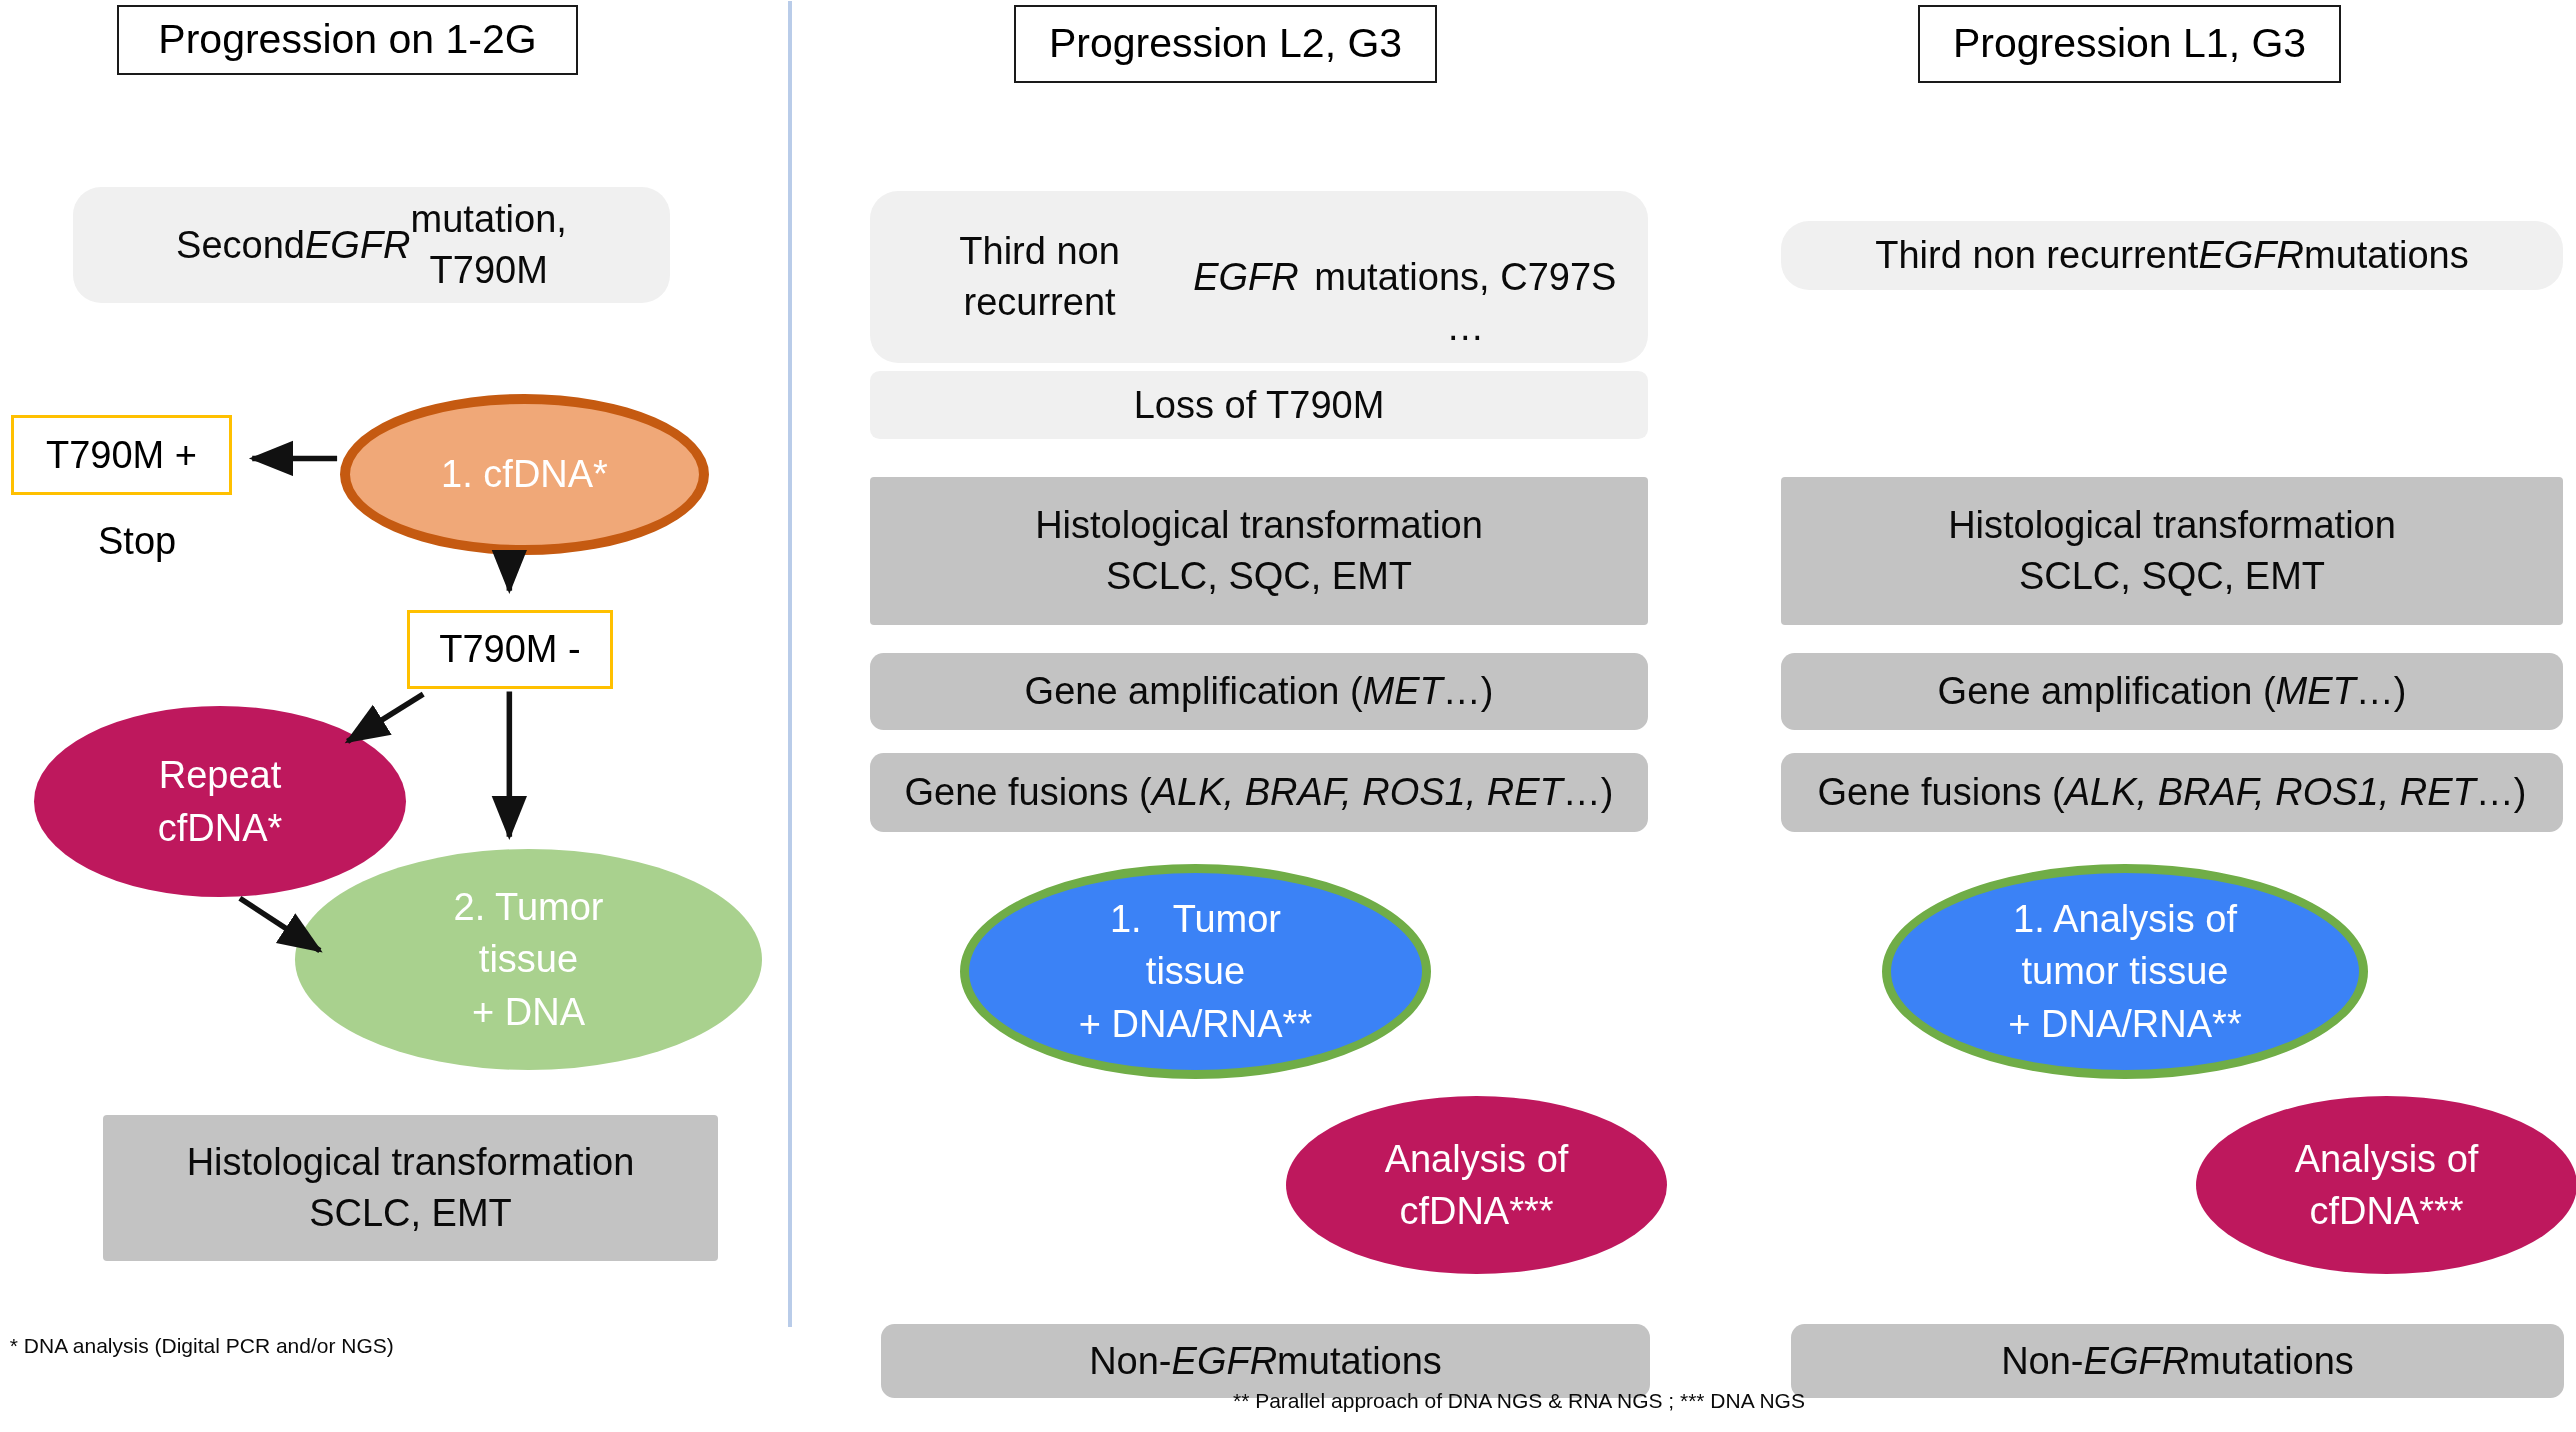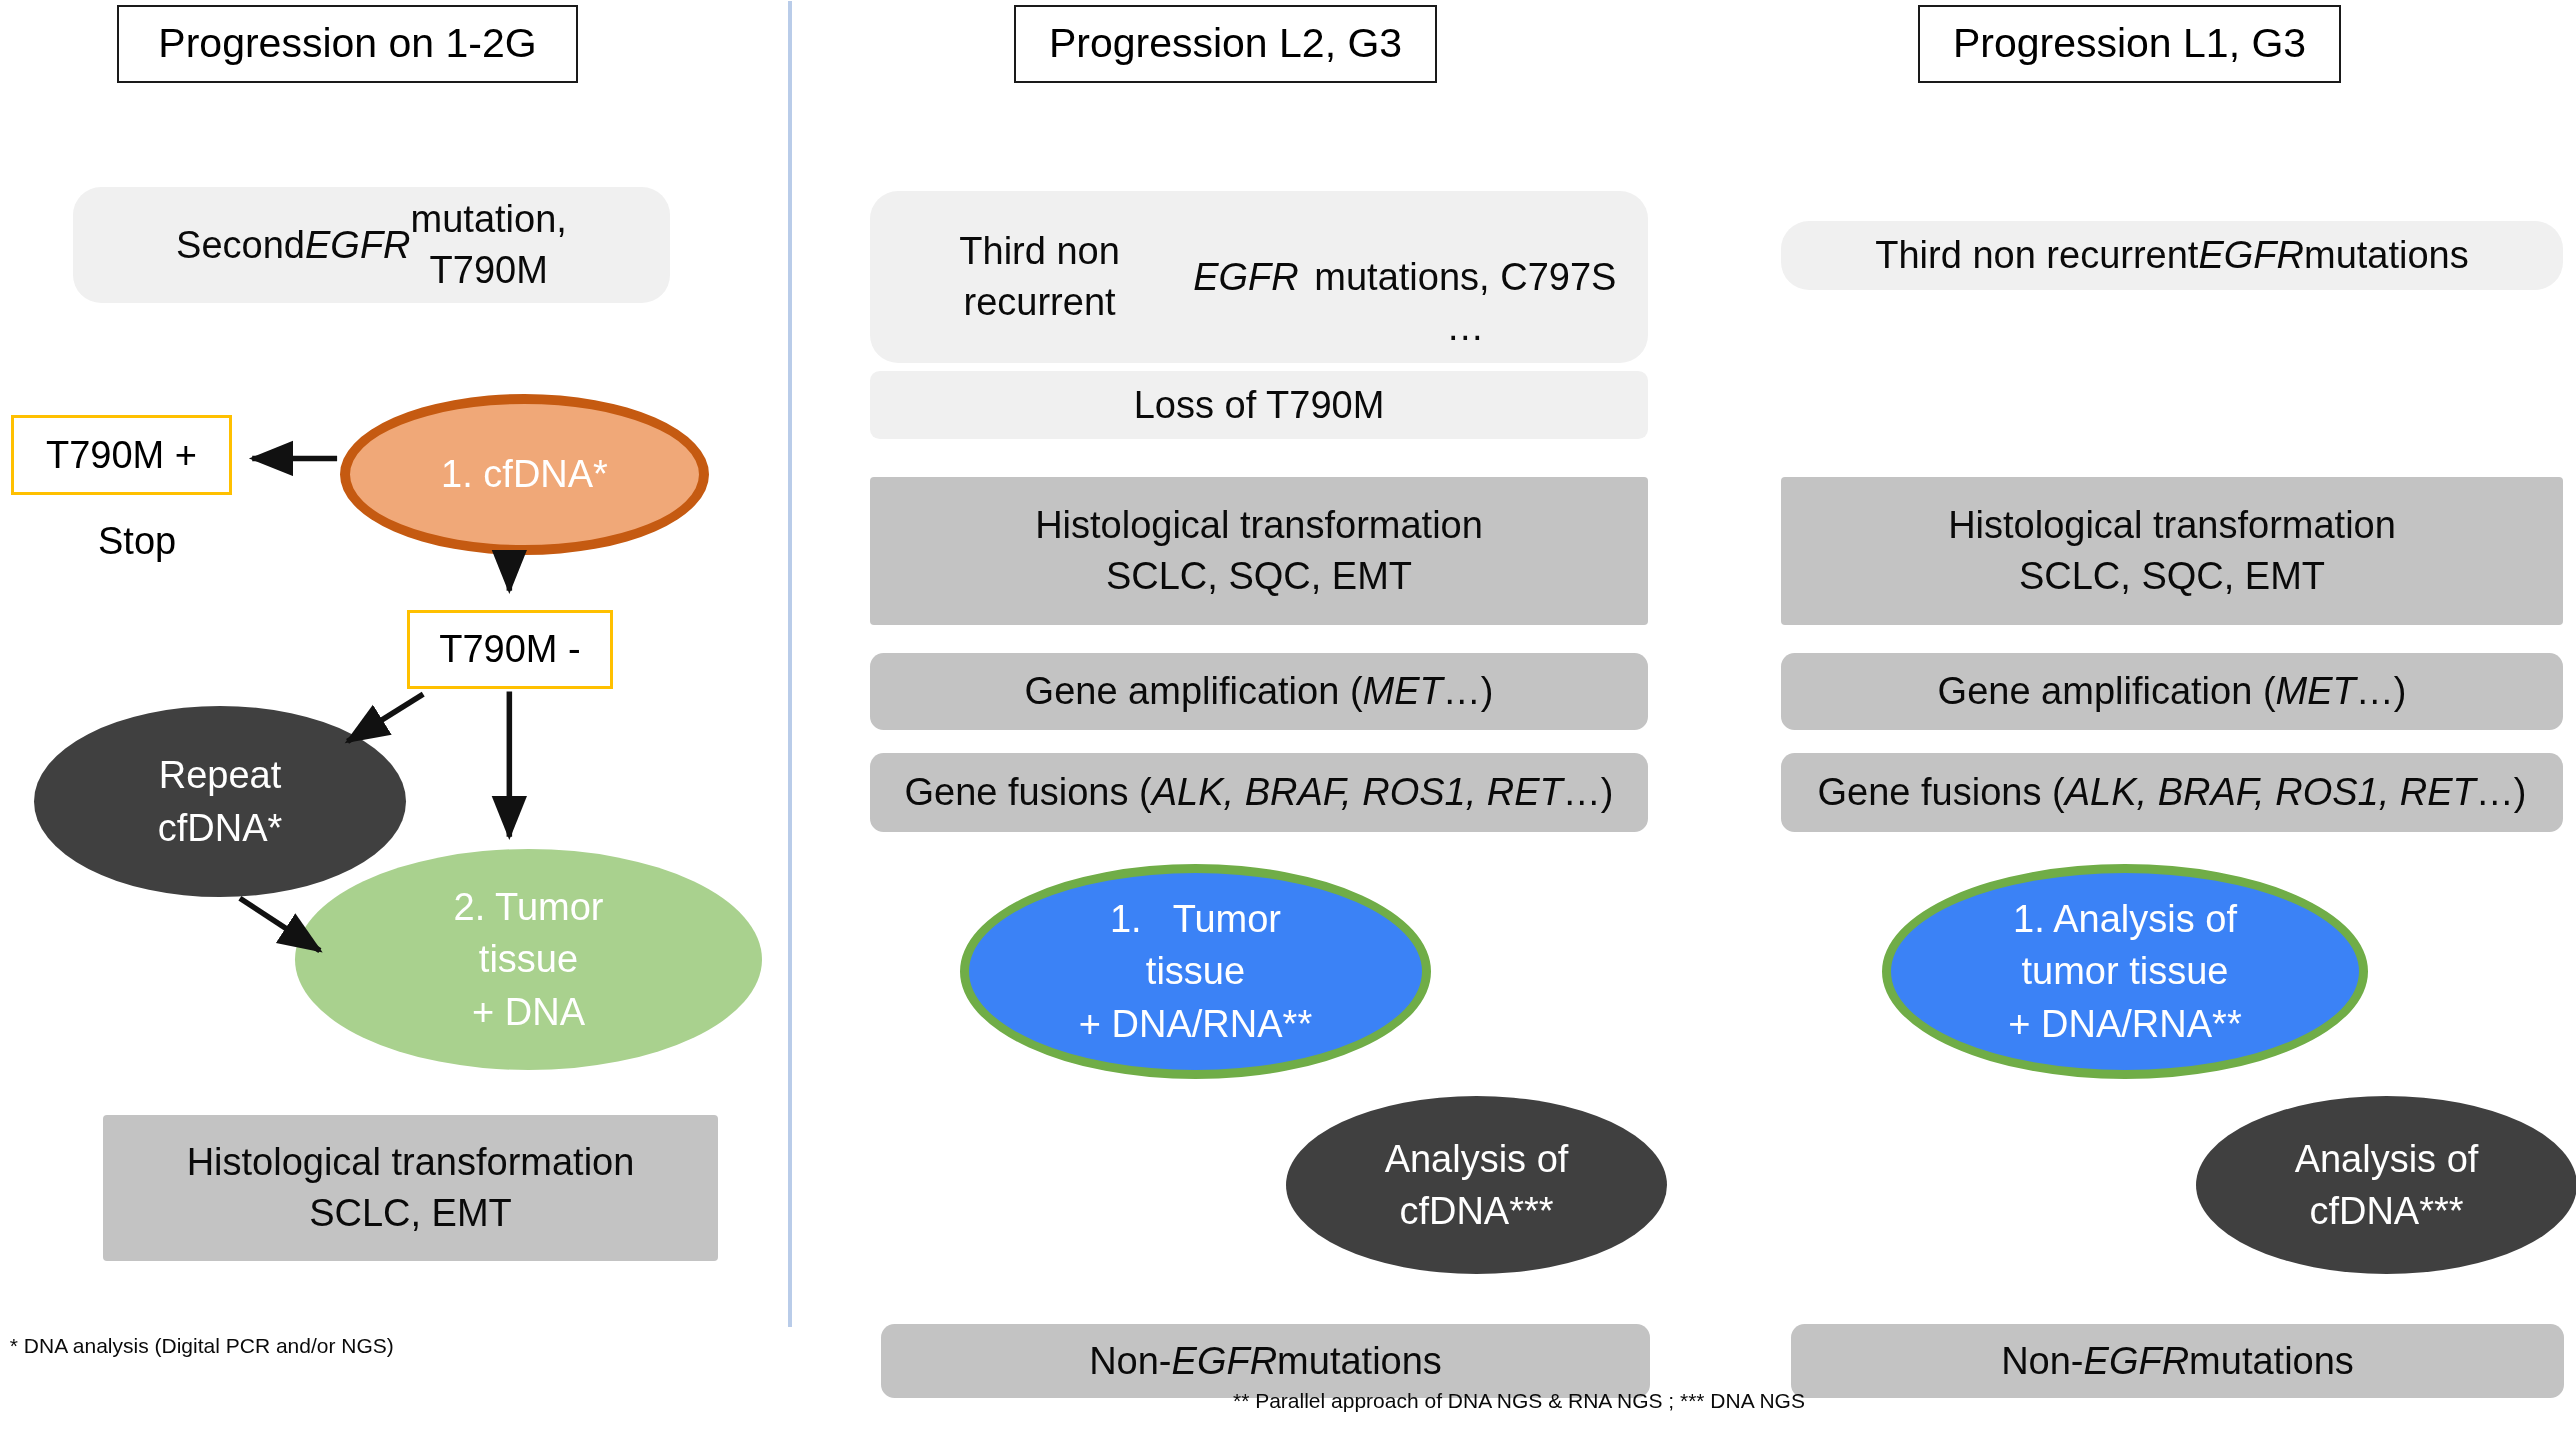--- a/index.html
+++ b/index.html
@@ -66,21 +66,21 @@
   
   .ellipse{
     border-radius:50%;
     display:flex;align-items:center;justify-content:center;
     text-align:center;
     color:#ffffff;
     font-size:38px;
     line-height:1.38;
     padding:0 8.6px;
   }
-  .ell-orange{background:#404040;}
+  .ell-orange{background:#be185d;}
   .ell-orange-brd{background:#f0a878;border:10.5px solid #c55a11;}
   .ell-green{background:#a9d18e;}
   .ell-green-brd{background:#3b82f6;border:9.2px solid #70ad47;}
 
   
   .plain{
     font-size:38px;
     color:#000;
     white-space:nowrap;
   }
@@ -100,21 +100,21 @@
 
   i{font-style:italic;}
 </style>
 </head>
 <body>
 
 <div id="root">
 
   <div class="abs divider" style="left:788px;top:1.2px;width:4.3px;height:1326px;"></div>
 
-  <div class="abs hdr" style="left:117px;top:4.9px;width:461px;height:78px;">Progression on 1-2G</div>
+  <div class="abs hdr" style="left:117px;top:4.9px;width:461px;height:70px;">Progression on 1-2G</div>
 
   <div class="abs lightbox" style="left:73px;top:187px;width:597px;height:116px;">Second <i>EGFR</i> mutation,<br>T790M</div>
 
   <div class="abs yellowbox" style="left:11px;top:415px;width:221px;height:80px;">T790M +</div>
 
   <div class="abs plain" style="left:98px;top:520px;">Stop</div>
 
   <div class="abs ellipse ell-orange-brd" style="left:340px;top:394px;width:369px;height:161px;">1. cfDNA*</div>
 
   <div class="abs yellowbox" style="left:407px;top:610px;width:206px;height:79px;">T790M -</div>

